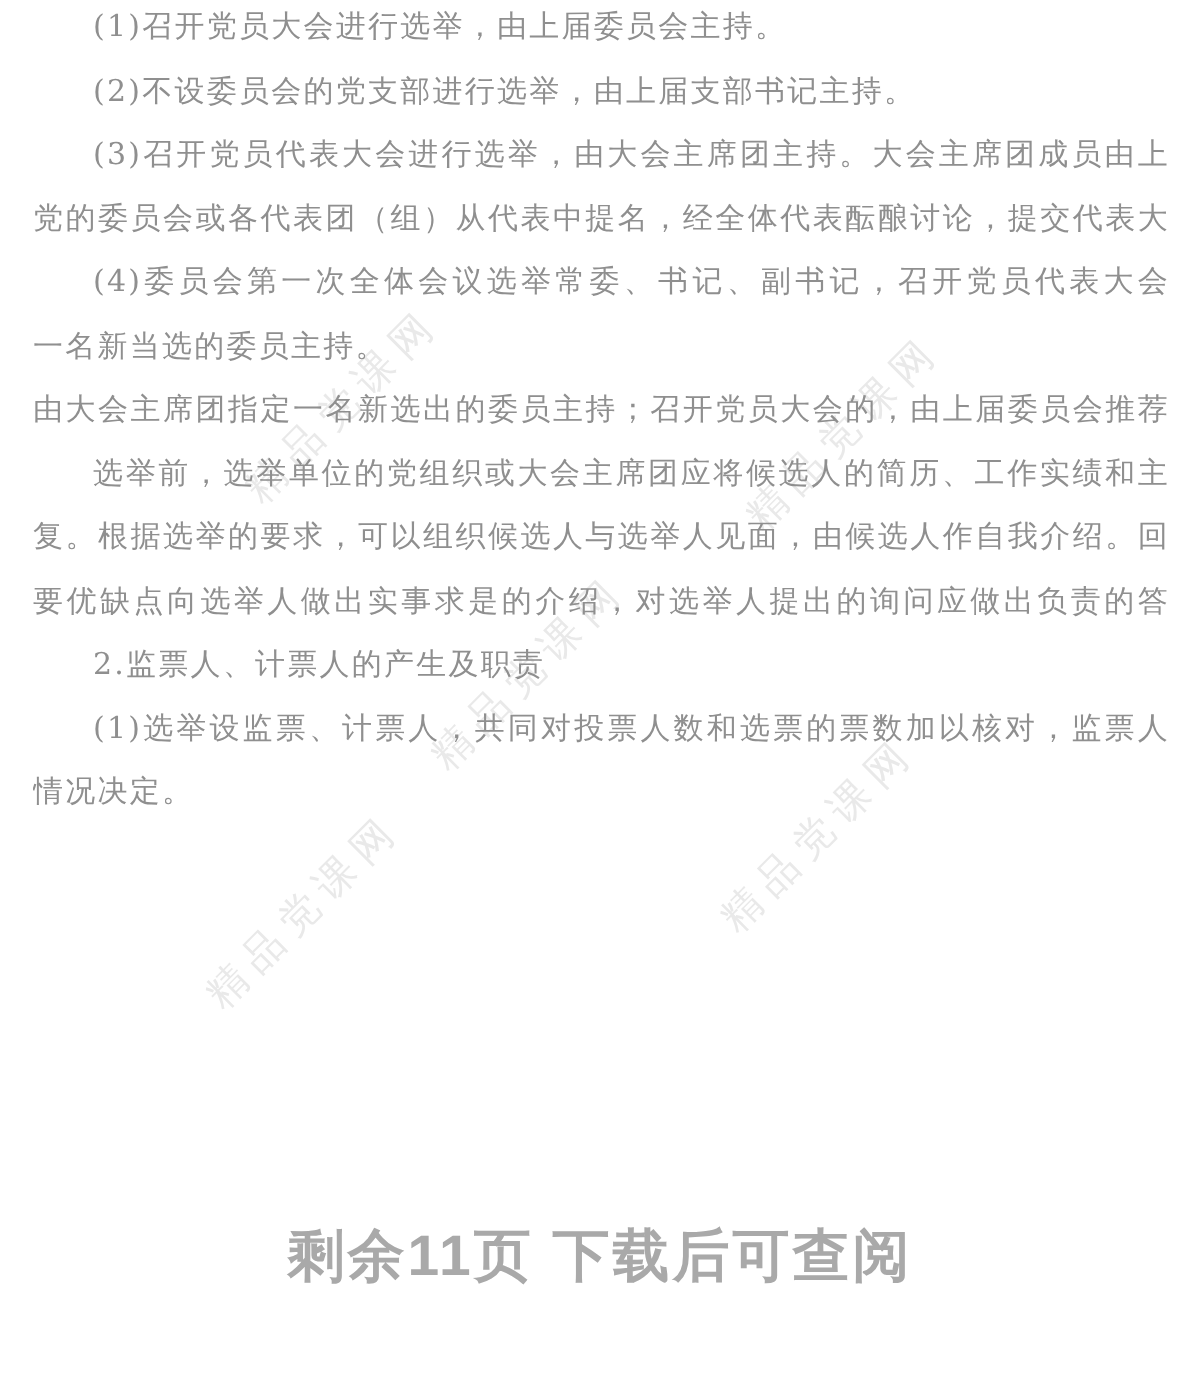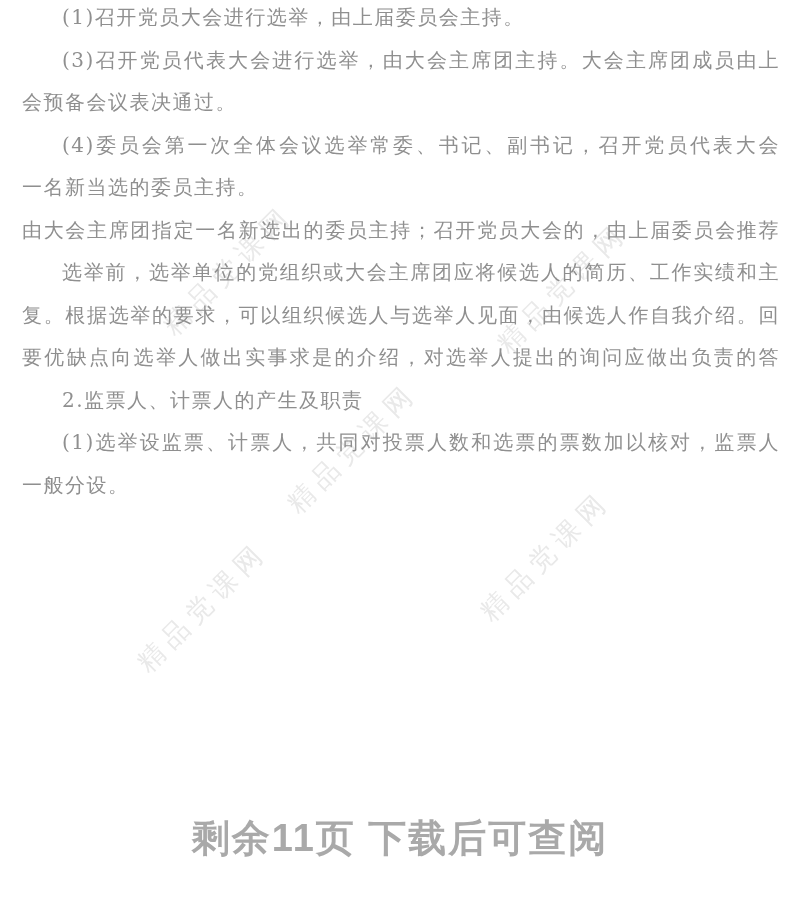--- a/index.html
+++ b/index.html
@@ -53,31 +53,32 @@
   <div class="watermark-layer">
     <span class="wm w1">精品党课网</span>
     <span class="wm w2">精品党课网</span>
     <span class="wm w3">精品党课网</span>
     <span class="wm w4">精品党课网</span>
     <span class="wm w5">精品党课网</span>
   </div>
 
   <div class="content">
     <div class="line indent">(1)召开党员大会进行选举，由上届委员会主持。</div>
+    <div class="line indent">(2)不设委员会的党支部进行选举，由上届支部书记主持。</div>
     <div class="line indent fill">(3)召开党员代表大会进行选举，由大会主席团主持。大会主席团成员由上届</div>
-    <div class="line">会预备会议表决通过。</div>
+    <div class="line fill">党的委员会或各代表团（组）从代表中提名，经全体代表酝酿讨论，提交代表大</div>
     <div class="line indent fill">(4)委员会第一次全体会议选举常委、书记、副书记，召开党员代表大会的，</div>
     <div class="line">一名新当选的委员主持。</div>
     <div class="line fill">由大会主席团指定一名新选出的委员主持；召开党员大会的，由上届委员会推荐</div>
     <div class="line indent fill">选举前，选举单位的党组织或大会主席团应将候选人的简历、工作实绩和主</div>
     <div class="line fill">复。根据选举的要求，可以组织候选人与选举人见面，由候选人作自我介绍。回</div>
     <div class="line fill">要优缺点向选举人做出实事求是的介绍，对选举人提出的询问应做出负责的答</div>
     <div class="line indent">2.监票人、计票人的产生及职责</div>
     <div class="line indent fill">(1)选举设监票、计票人，共同对投票人数和选票的票数加以核对，监票人还</div>
-    <div class="line">一般分设。</div>
+    <div class="line">情况决定。</div>
   </div>
 
   <div class="footer">
     <span class="remaining">剩余11页</span>
     <span class="hint">下载后可查阅</span>
   </div>
 
 </div>
 
 </body></html>

